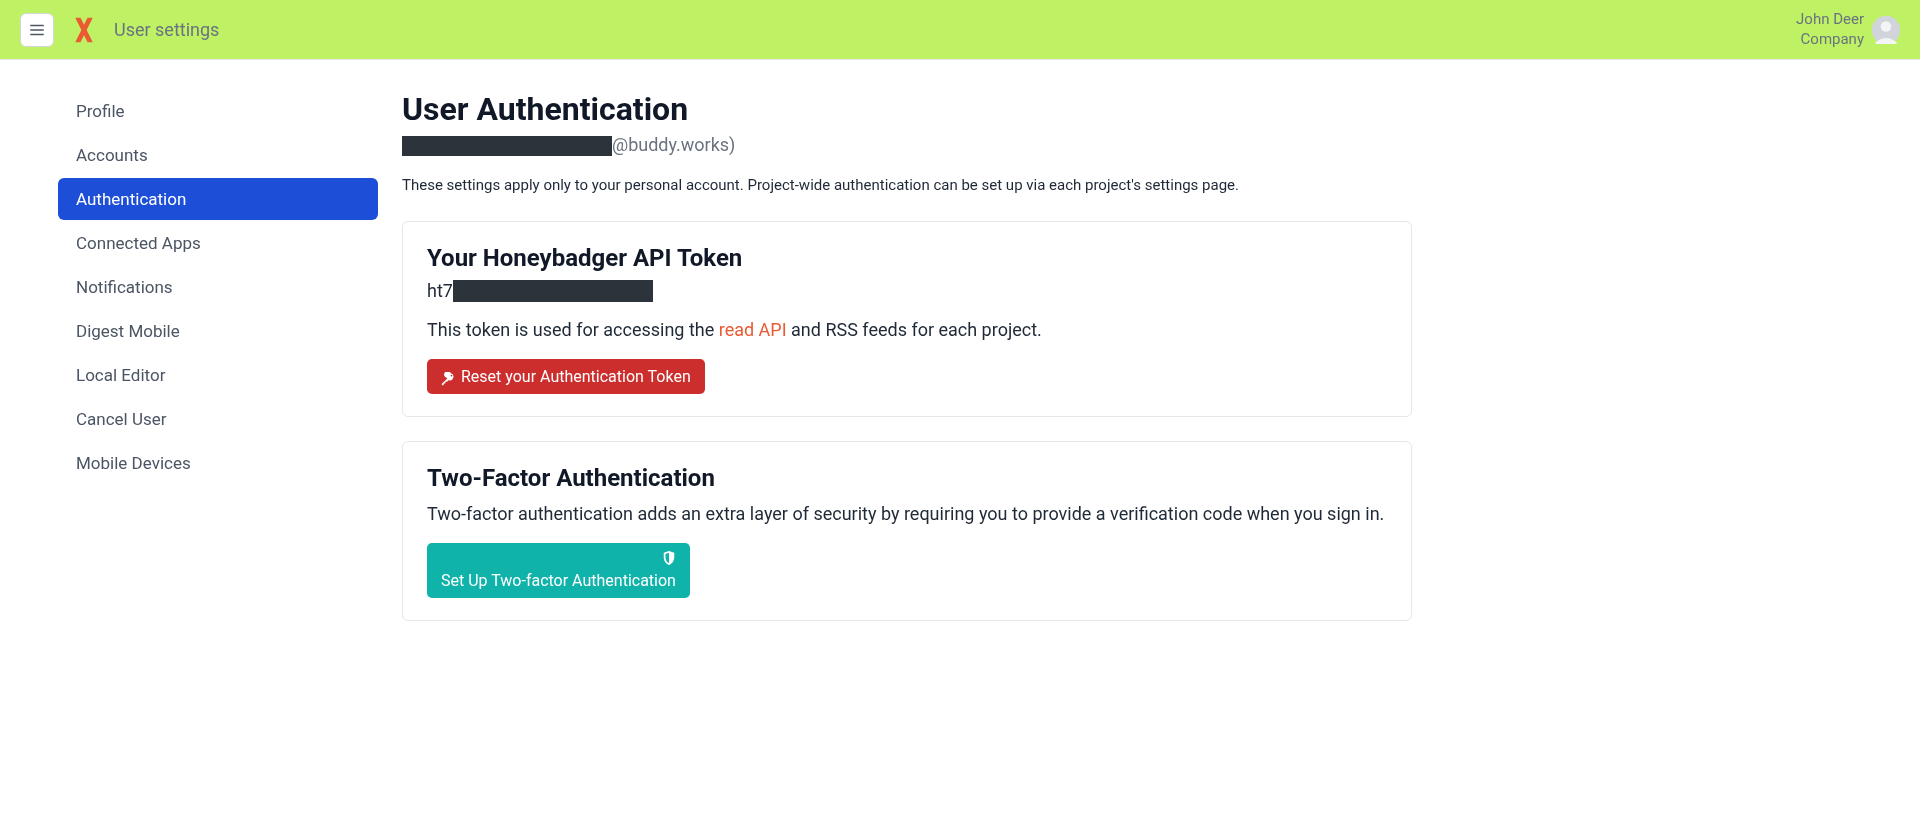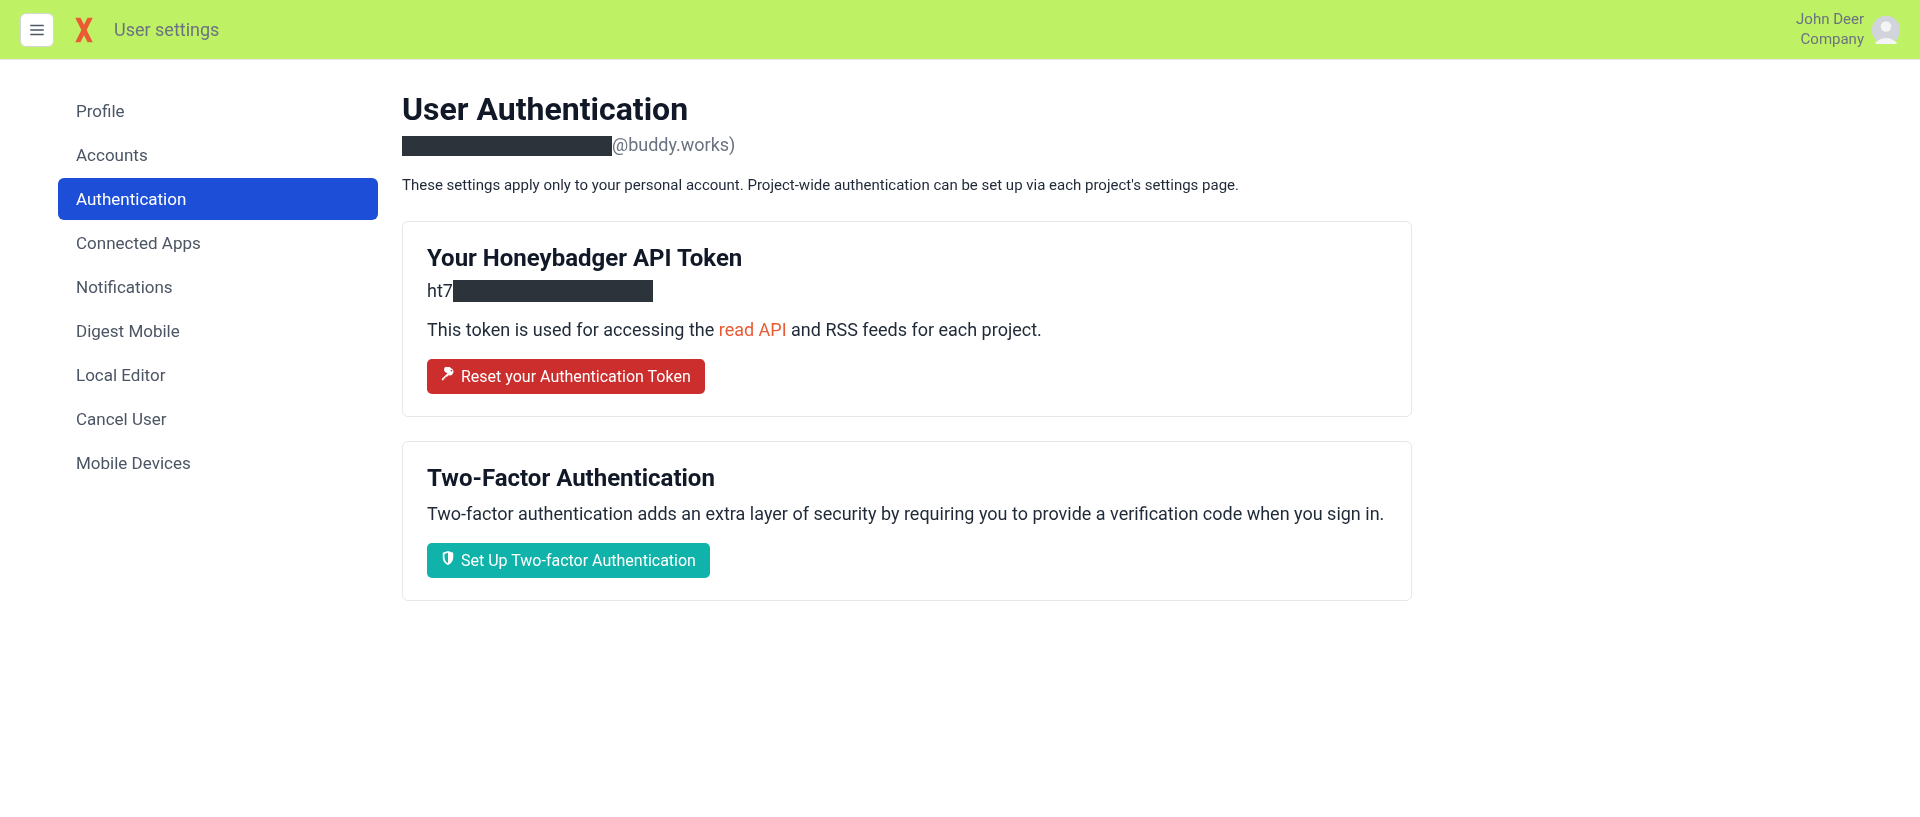--- a/index.html
+++ b/index.html
@@ -151,35 +151,36 @@
       color: #1f2937;
       margin-bottom: 16px;
       line-height: 1.5;
     }
     .link {
       color: #ea5b34;
       cursor: pointer;
     }
     .btn {
       display: inline-flex;
-      align-items: flex-start;
+      align-items: flex-end;
       gap: 6px;
       padding: 8px 14px;
       font-size: 16px;
       border: none;
       border-radius: 5px;
       color: #ffffff;
       cursor: pointer;
       font-family: inherit;
     }
     .btn-danger {
       background: #cc2d2d;
     }
     .btn-teal {
       background: #0fb3a9;
+      flex-direction: column;
     }
     .btn svg {
       width: 14px;
       height: 14px;
       fill: currentColor;
     }
   </style>
 </head>
 <body>
 

